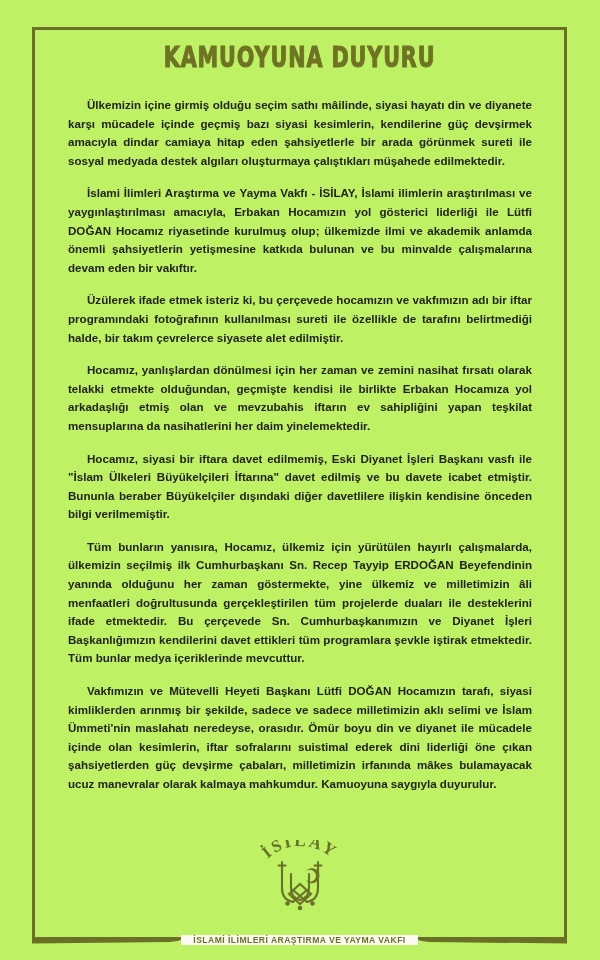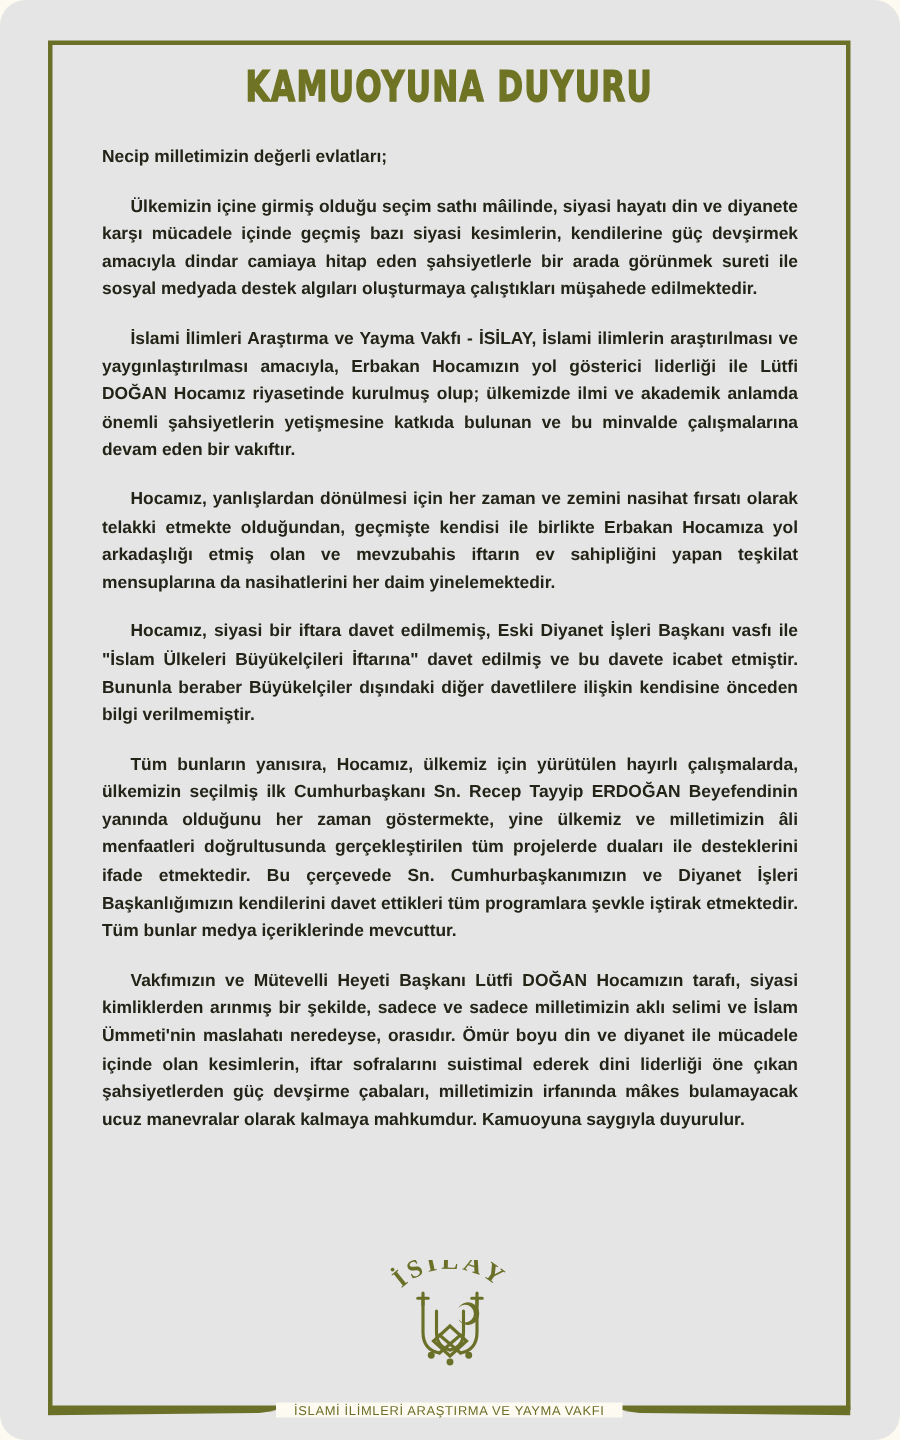--- a/index.html
+++ b/index.html
@@ -12,22 +12,21 @@
     height: 960px;
     background: #fdfaf1;
     font-family: "Liberation Sans", sans-serif;
     overflow: hidden;
     position: relative;
   }
 
   #announcement-page {
     position: absolute;
     inset: 0;
-    background: #e5e5e5;
-    border-radius: 17px;
+    background: #bef264;
   }
 
   
   .frame {
     position: absolute;
     left: 32px;
     top: 27px;
     right: 33px;
     bottom: 20px;
     border: 3px solid #6b7029;
@@ -136,39 +135,39 @@
     width: 100%;
     height: 7px;
   }
   .footer-label {
     background: #fdfaf1;
     padding: 0 12px;
     font-size: 8.6px;
     letter-spacing: 0.45px;
     color: #6b7029;
     white-space: nowrap;
-    font-weight: normal;
+    font-weight: bold;
     font-family: "Liberation Sans", sans-serif;
   }
 </style>
 </head>
 <body>
 
 <div id="announcement-page">
 
   <div class="frame"></div>
 
   <div class="title-wrap">
     <div class="title">KAMUOYUNA DUYURU</div>
   </div>
 
   <div class="body-copy">
-    <p class="no-indent">Necip milletimizin değerli evlatları;</p>
     <p>Ülkemizin içine girmiş olduğu seçim sathı mâilinde, siyasi hayatı din ve diyanete karşı mücadele içinde geçmiş bazı siyasi kesimlerin, kendilerine güç devşirmek amacıyla dindar camiaya hitap eden şahsiyetlerle bir arada görünmek sureti ile sosyal medyada destek algıları oluşturmaya çalıştıkları müşahede edilmektedir.</p>
     <p>İslami İlimleri Araştırma ve Yayma Vakfı - İSİLAY, İslami ilimlerin araştırılması ve yaygınlaştırılması amacıyla, Erbakan Hocamızın yol gösterici liderliği ile Lütfi DOĞAN Hocamız riyasetinde kurulmuş olup; ülkemizde ilmi ve akademik anlamda önemli şahsiyetlerin yetişmesine katkıda bulunan ve bu minvalde çalışmalarına devam eden bir vakıftır.</p>
+    <p>Üzülerek ifade etmek isteriz ki, bu çerçevede hocamızın ve vakfımızın adı bir iftar programındaki fotoğrafının kullanılması sureti ile özellikle de tarafını belirtmediği halde, bir takım çevrelerce siyasete alet edilmiştir.</p>
     <p>Hocamız, yanlışlardan dönülmesi için her zaman ve zemini nasihat fırsatı olarak telakki etmekte olduğundan, geçmişte kendisi ile birlikte Erbakan Hocamıza yol arkadaşlığı etmiş olan ve mevzubahis iftarın ev sahipliğini yapan teşkilat mensuplarına da nasihatlerini her daim yinelemektedir.</p>
     <p>Hocamız, siyasi bir iftara davet edilmemiş, Eski Diyanet İşleri Başkanı vasfı ile "İslam Ülkeleri Büyükelçileri İftarına" davet edilmiş ve bu davete icabet etmiştir. Bununla beraber Büyükelçiler dışındaki diğer davetlilere ilişkin kendisine önceden bilgi verilmemiştir.</p>
     <p>Tüm bunların yanısıra, Hocamız, ülkemiz için yürütülen hayırlı çalışmalarda, ülkemizin seçilmiş ilk Cumhurbaşkanı Sn. Recep Tayyip ERDOĞAN Beyefendinin yanında olduğunu her zaman göstermekte, yine ülkemiz ve milletimizin âli menfaatleri doğrultusunda gerçekleştirilen tüm projelerde duaları ile desteklerini ifade etmektedir. Bu çerçevede Sn. Cumhurbaşkanımızın ve Diyanet İşleri Başkanlığımızın kendilerini davet ettikleri tüm programlara şevkle iştirak etmektedir. Tüm bunlar medya içeriklerinde mevcuttur.</p>
     <p>Vakfımızın ve Mütevelli Heyeti Başkanı Lütfi DOĞAN Hocamızın tarafı, siyasi kimliklerden arınmış bir şekilde, sadece ve sadece  milletimizin aklı selimi ve İslam Ümmeti'nin maslahatı neredeyse, orasıdır. Ömür boyu din ve diyanet ile mücadele içinde olan kesimlerin, iftar sofralarını suistimal ederek dini liderliği öne çıkan şahsiyetlerden güç devşirme çabaları, milletimizin irfanında mâkes bulamayacak ucuz manevralar olarak kalmaya mahkumdur. Kamuoyuna saygıyla duyurulur.</p>
   </div>
 
   <div class="logo-block">
     <div class="logo-mark">
       <svg width="150" height="74" viewBox="0 0 150 74" fill="none" aria-hidden="true">
 

